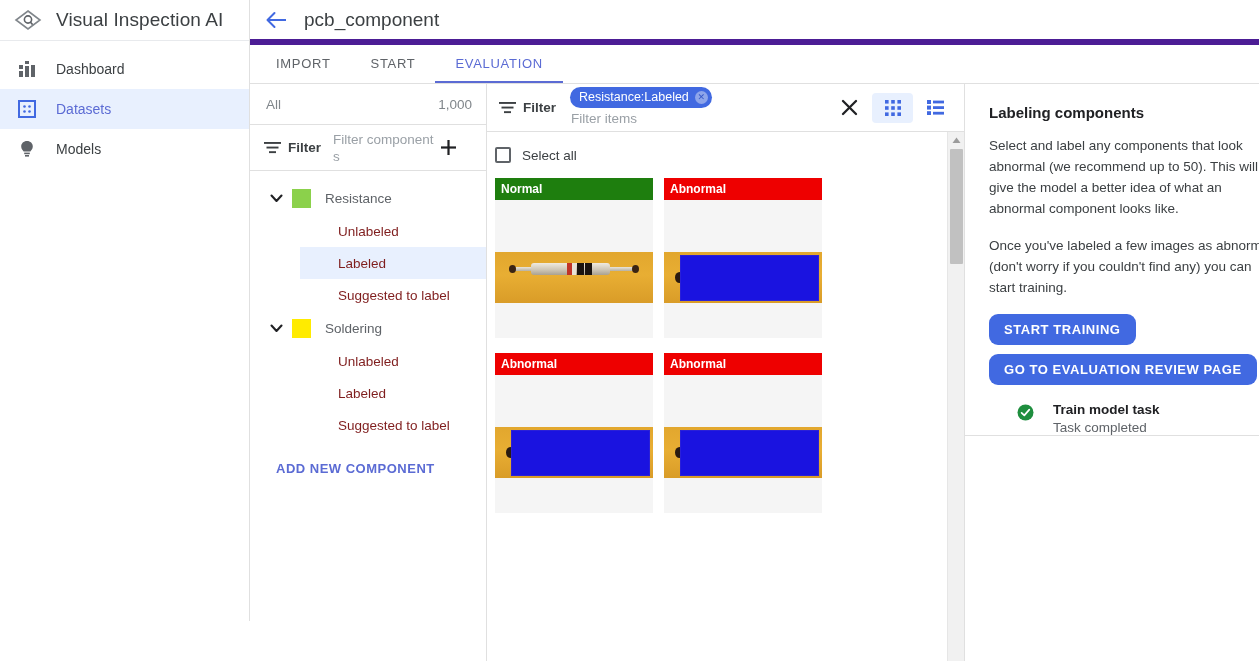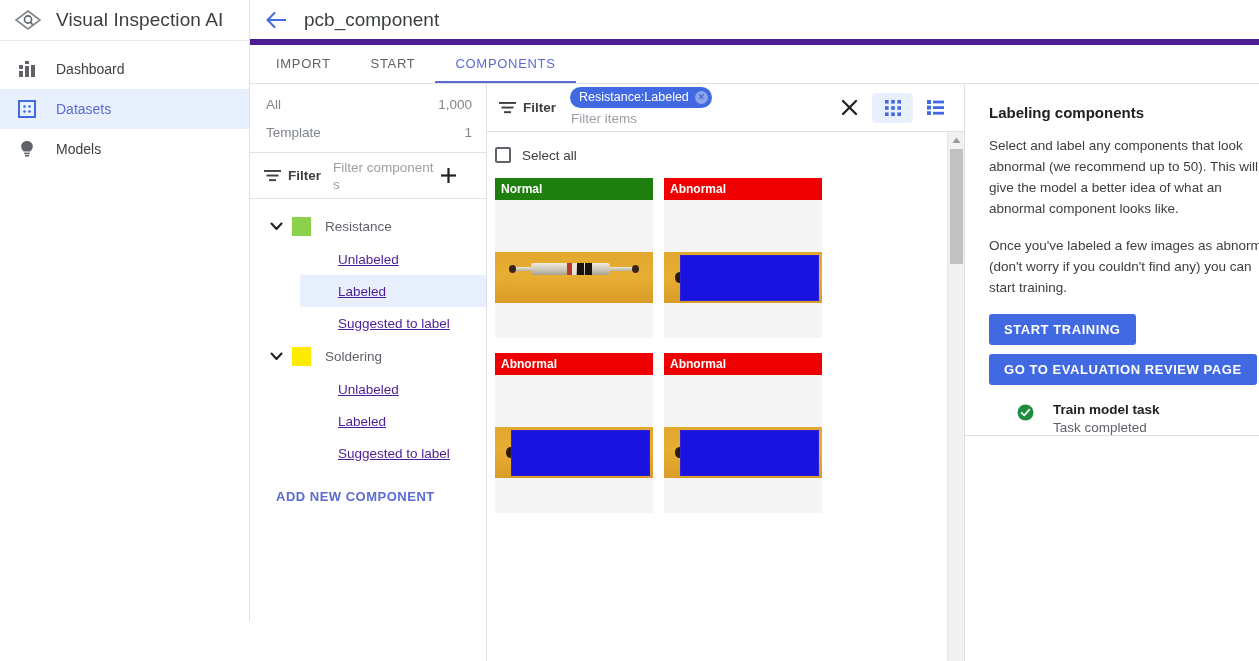--- a/index.html
+++ b/index.html
@@ -97,22 +97,22 @@
 
   .tree-body { flex: 1 1 auto; overflow: hidden; padding-top: 10px; }
   .grp-row {
     height: 34px; display: flex; align-items: center; padding-left: 20px; cursor: pointer;
   }
   .grp-caret { width: 18px; flex:0 0 18px; display:flex; align-items:center;}
   .grp-swatch { width: 19px; height: 19px; flex: 0 0 19px; margin-left: 4px; }
   .grp-name { margin-left: 14px; font-size: 13.5px; color: #5f6368; }
   .leaf-row {
     height: 32px; display: flex; align-items: center;
-    padding-left: 88px; font-size: 13.5px; color: #4c1d95; cursor: pointer;
-    margin-left: 50px; padding-left: 38px; text-decoration: underline;
+    padding-left: 88px; font-size: 13.5px; color: #7f1d1d; cursor: pointer;
+    margin-left: 50px; padding-left: 38px;
   }
   .leaf-row.selected { background: #e8f0fe; }
   .add-comp {
     margin-top: 20px; padding-left: 26px;
     font-size: 13px; font-weight: 600; letter-spacing: .5px;
     color: #5b6bd4; cursor: pointer;
   }
 
   
   .items { flex: 1 1 auto; display: flex; flex-direction: column; min-width:0;
@@ -220,21 +220,21 @@
   }
 
   
   .help {
     width: 338px; flex: 0 0 294px; background: #fff;
     padding: 20px 24px 0 24px; display: flex; flex-direction: column;
   }
   .help-title { font-size: 15px; font-weight: 700; color: #202124; margin-bottom: 14px; }
   .help-p { font-size: 13.5px; line-height: 21px; color: #3c4043; margin-bottom: 16px; }
   .btn {
-    background: #4169e1; color: #fff; border: none; border-radius: 3px;
+    background: #4169e1; color: #fff; border: none; border-radius: 9px;
     font-size: 13px; font-weight: 700; letter-spacing: .55px;
     font-family: "Liberation Sans", sans-serif;
     cursor: pointer; height: 31px; align-self: flex-start;
     padding: 0 15px; margin-bottom: 9px;
   }
   .task-row { display: flex; align-items: flex-start; margin-top: 8px; padding-left: 28px; }
   .task-ico { flex:0 0 18px; margin-top: 2px; }
   .task-txt { margin-left: 18px; }
   .task-name { font-size: 13.5px; font-weight: 700; color: #202124; }
   .task-sub { font-size: 13.5px; color: #5f6368; margin-top: 3px; }
@@ -303,34 +303,30 @@
           <line x1="1.5" y1="9" x2="20" y2="9" stroke="#4169e1" stroke-width="2"></line>
           <polyline points="8.5,2 1.5,9 8.5,16" fill="none" stroke="#4169e1" stroke-width="2" stroke-linecap="round" stroke-linejoin="round"></polyline>
         </svg>
       </span>
       <span class="page-title">pcb_component</span>
     </div>
 
     <div class="tabs">
       <div class="tab">IMPORT</div>
       <div class="tab">START</div>
-      <div class="tab active">COMPONENTS</div>
+      <div class="tab active">EVALUATION</div>
     </div>
 
     <div class="body">
 
       <div class="tree">
         <div class="tree-counts">
           <div class="count-row">
             <span>All</span>
             <span class="cval">1,000</span>
-          </div>
-          <div class="count-row">
-            <span>Template</span>
-            <span class="cval">1</span>
           </div>
         </div>
 
         <div class="tree-filter">
           <span class="tf-ico">
             <svg width="17" height="13" viewBox="0 0 17 13">
               <rect x="0" y="1" width="17" height="1.9" fill="#3c4043"></rect>
               <rect x="2.5" y="5.6" width="12" height="1.9" fill="#3c4043"></rect>
               <rect x="5" y="10.2" width="7" height="1.9" fill="#3c4043"></rect>
             </svg>

